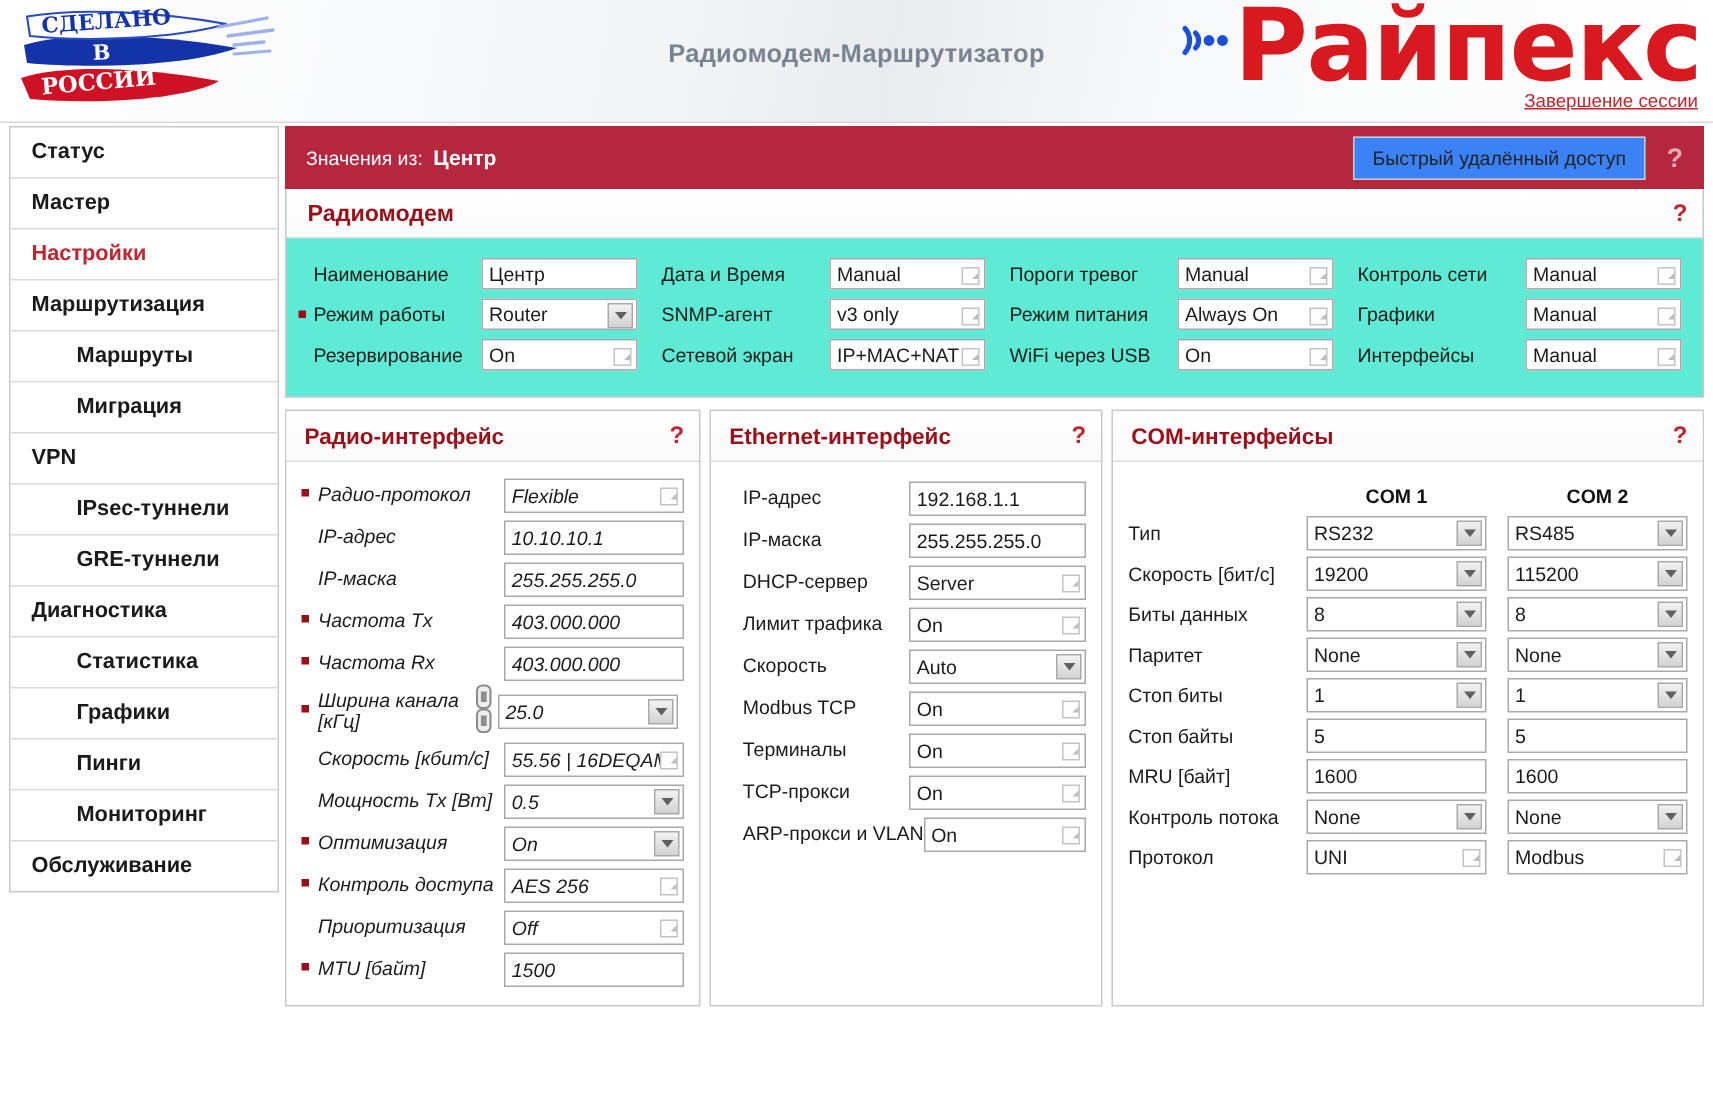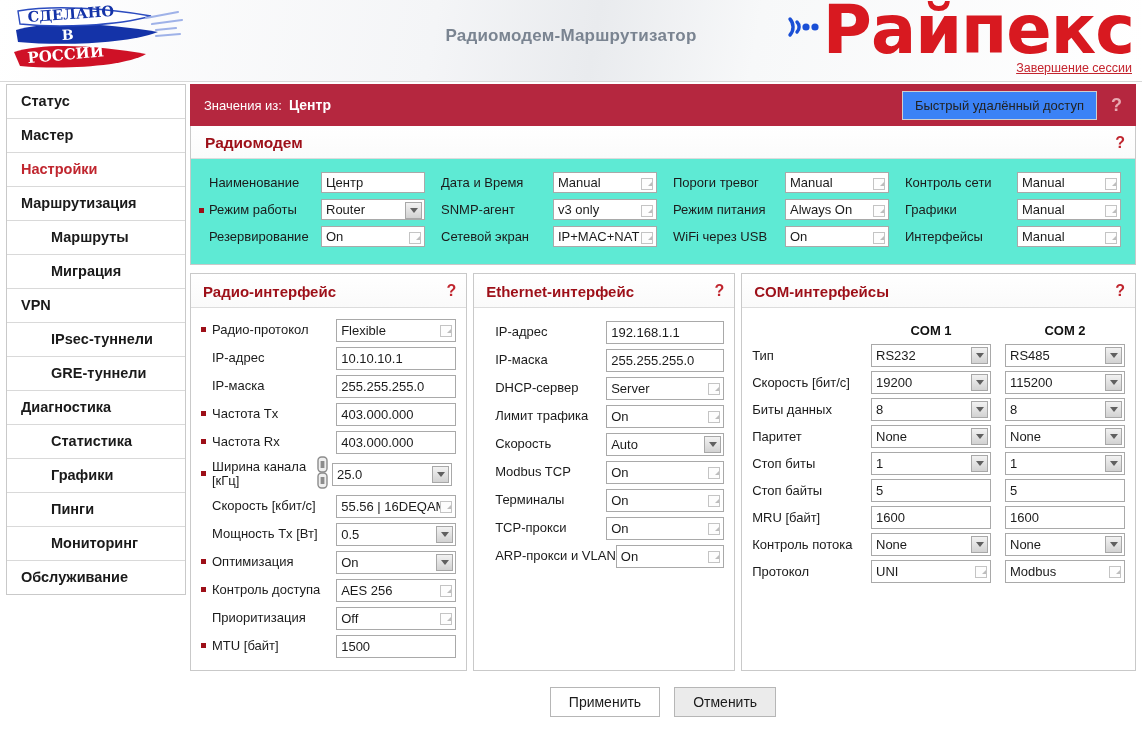--- a/index.html
+++ b/index.html
@@ -230,21 +230,21 @@
   }
   .prow label {
     font-size: 13px; color: #1b1b1b; flex: 1 1 auto;
     white-space: nowrap; line-height: 14px;
   }
   .prow.tall { height: 36px; }
   .prow.tall label { white-space: normal; max-width: 120px; }
 
   
   #panel-radio { width: 278px; }
-  #panel-radio .panel-body { padding-top: 8px; position: relative; }
+  #panel-radio .panel-body { padding-top: 8px; position: relative; font-style: italic; }
   #panel-radio .ipt, #panel-radio .sel, #panel-radio .ro { width: 120px; height: 23px; line-height: 21px; }
   #link-icon {
     position: absolute; left: 126px; top: 148px;
     width: 11px; height: 34px;
   }
 
   
   #panel-eth { width: 262px; }
   #panel-eth .ipt, #panel-eth .sel, #panel-eth .ro { width: 118px; height: 23px; line-height: 21px; }
 
@@ -664,19 +664,15 @@
                 </div>
                 <div class="cell">
                   <div class="ro">Modbus</div>
                 </div>
               </div>
             </div>
         </div>
       </section>
     </div>
 
-    <div id="actions">
-      <button class="btn primary">Применить</button>
-      <button class="btn secondary">Отменить</button>
-    </div>
   </div>
 
 </div>
 
 </body></html>

